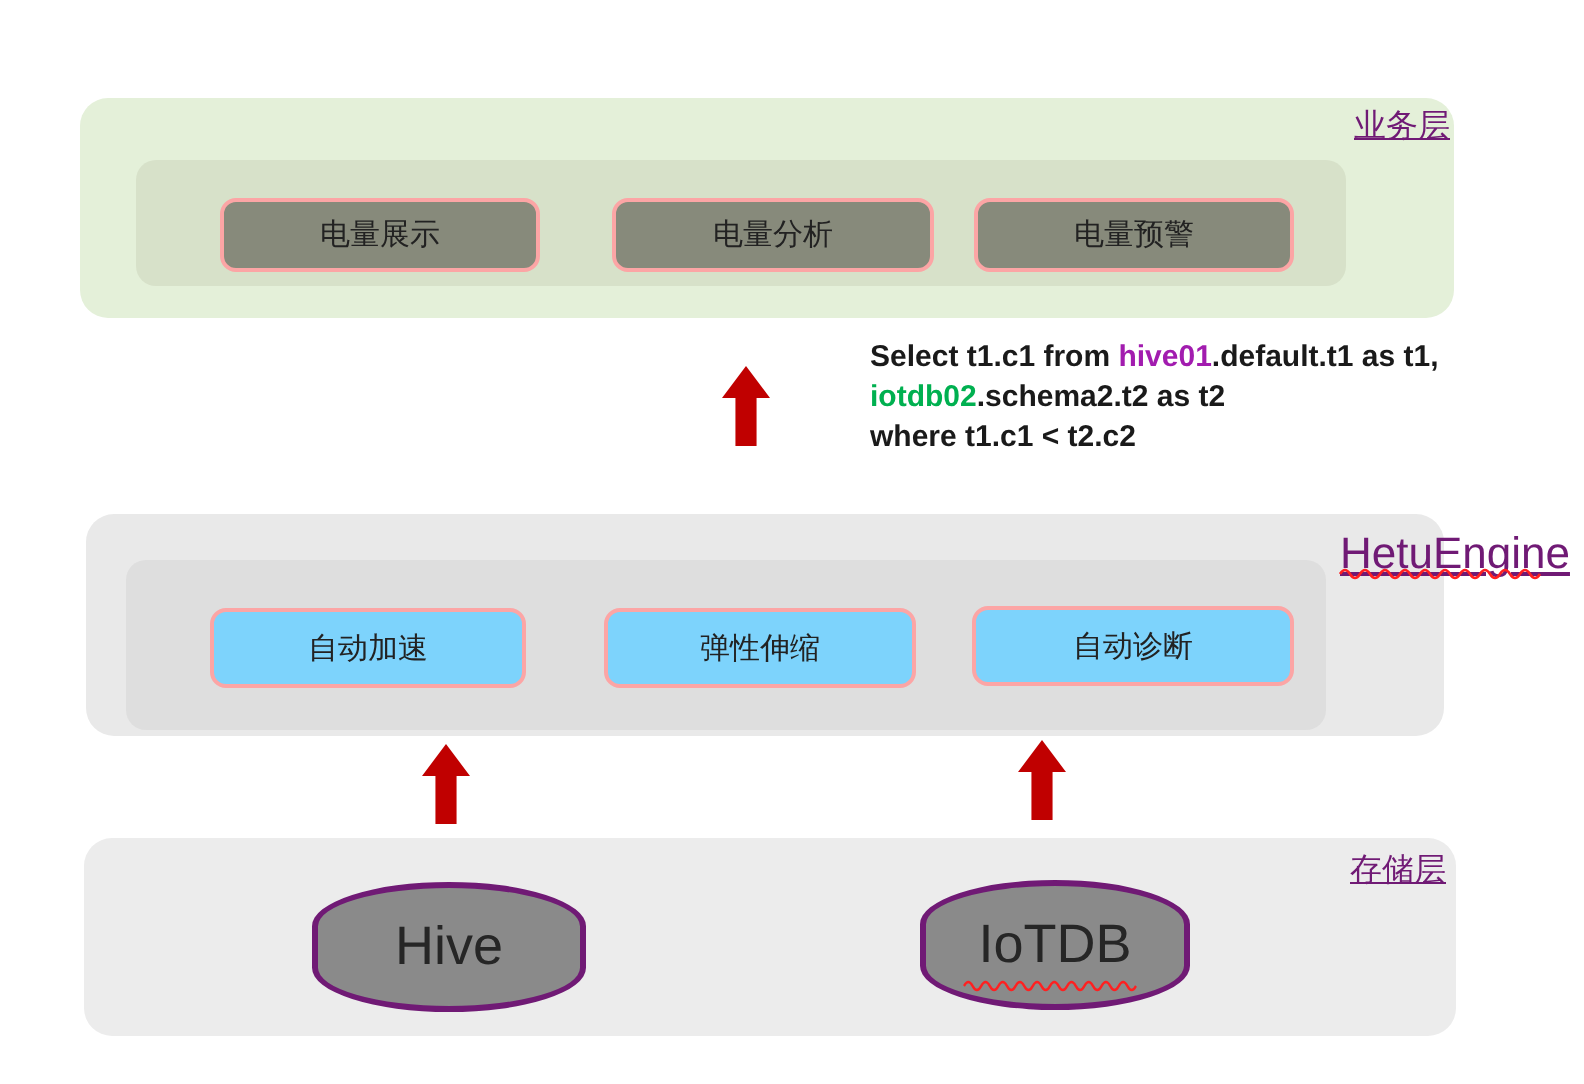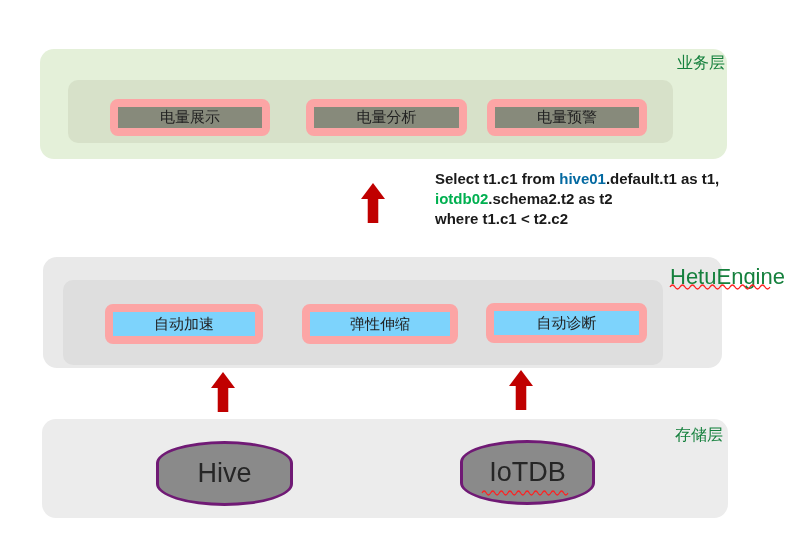--- a/index.html
+++ b/index.html
@@ -8,43 +8,43 @@
     font-family:"Liberation Sans","DejaVu Sans",sans-serif;overflow:hidden;
   }
   .layer{position:absolute;border-radius:14px;}
   .layer-business{left:40px;top:49px;width:687px;height:110px;background:#e4f0d9;}
   .layer-engine{left:43px;top:257px;width:679px;height:111px;background:#e9e9e9;}
   .layer-storage{left:42px;top:419px;width:686px;height:99px;background:#ececec;}
   .inner{position:absolute;border-radius:10px;}
   .inner-business{left:68px;top:80px;width:605px;height:63px;background:#d7e1c9;}
   .inner-engine{left:63px;top:280px;width:600px;height:85px;background:#dedede;}
   .layer-label{
-    position:absolute;color:#15803d;font-size:16px;white-space:nowrap;
+    position:absolute;color:#701a75;font-size:16px;white-space:nowrap;text-decoration:underline;
   }
   .lbl-business{left:677px;top:53px;}
   .lbl-engine{left:670px;top:264px;font-size:22px;}
   .lbl-storage{left:675px;top:425px;}
   .shape-btn{
-    position:absolute;height:37px;background:#878a7b;border:8px solid #fca5a5;
+    position:absolute;height:37px;background:#878a7b;border:2px solid #fca5a5;
     border-radius:8px;box-sizing:border-box;display:flex;align-items:center;
     justify-content:center;font-size:15px;color:#222222;
   }
   .btn-row2{height:40px;background:#7dd3fc;}
   .b1{left:110px;top:99px;width:160px;}
   .b2{left:306px;top:99px;width:161px;}
   .b3{left:487px;top:99px;width:160px;}
   .e1{left:105px;top:304px;width:158px;}
   .e2{left:302px;top:304px;width:156px;}
   .e3{left:486px;top:303px;width:161px;}
   .sql{
     position:absolute;left:435px;top:169px;width:350px;
     font-size:15px;font-weight:bold;line-height:20px;color:#1a1a1a;
     white-space:nowrap;
   }
-  .seg-red{color:#0369a1;}
+  .seg-red{color:#a21caf;}
   .seg-green{color:#00b050;}
   .up-arrow{
     position:absolute;width:24px;height:40px;background:#c00000;
     clip-path:polygon(50% 0%,100% 40%,72% 40%,72% 100%,28% 100%,28% 40%,0% 40%);
     filter:drop-shadow(0 0 1px #ffc9c9);
   }
   .arrow-top{left:361px;top:183px;}
   .arrow-left{left:211px;top:372px;}
   .arrow-right{left:509px;top:370px;}
   .cylinder{

